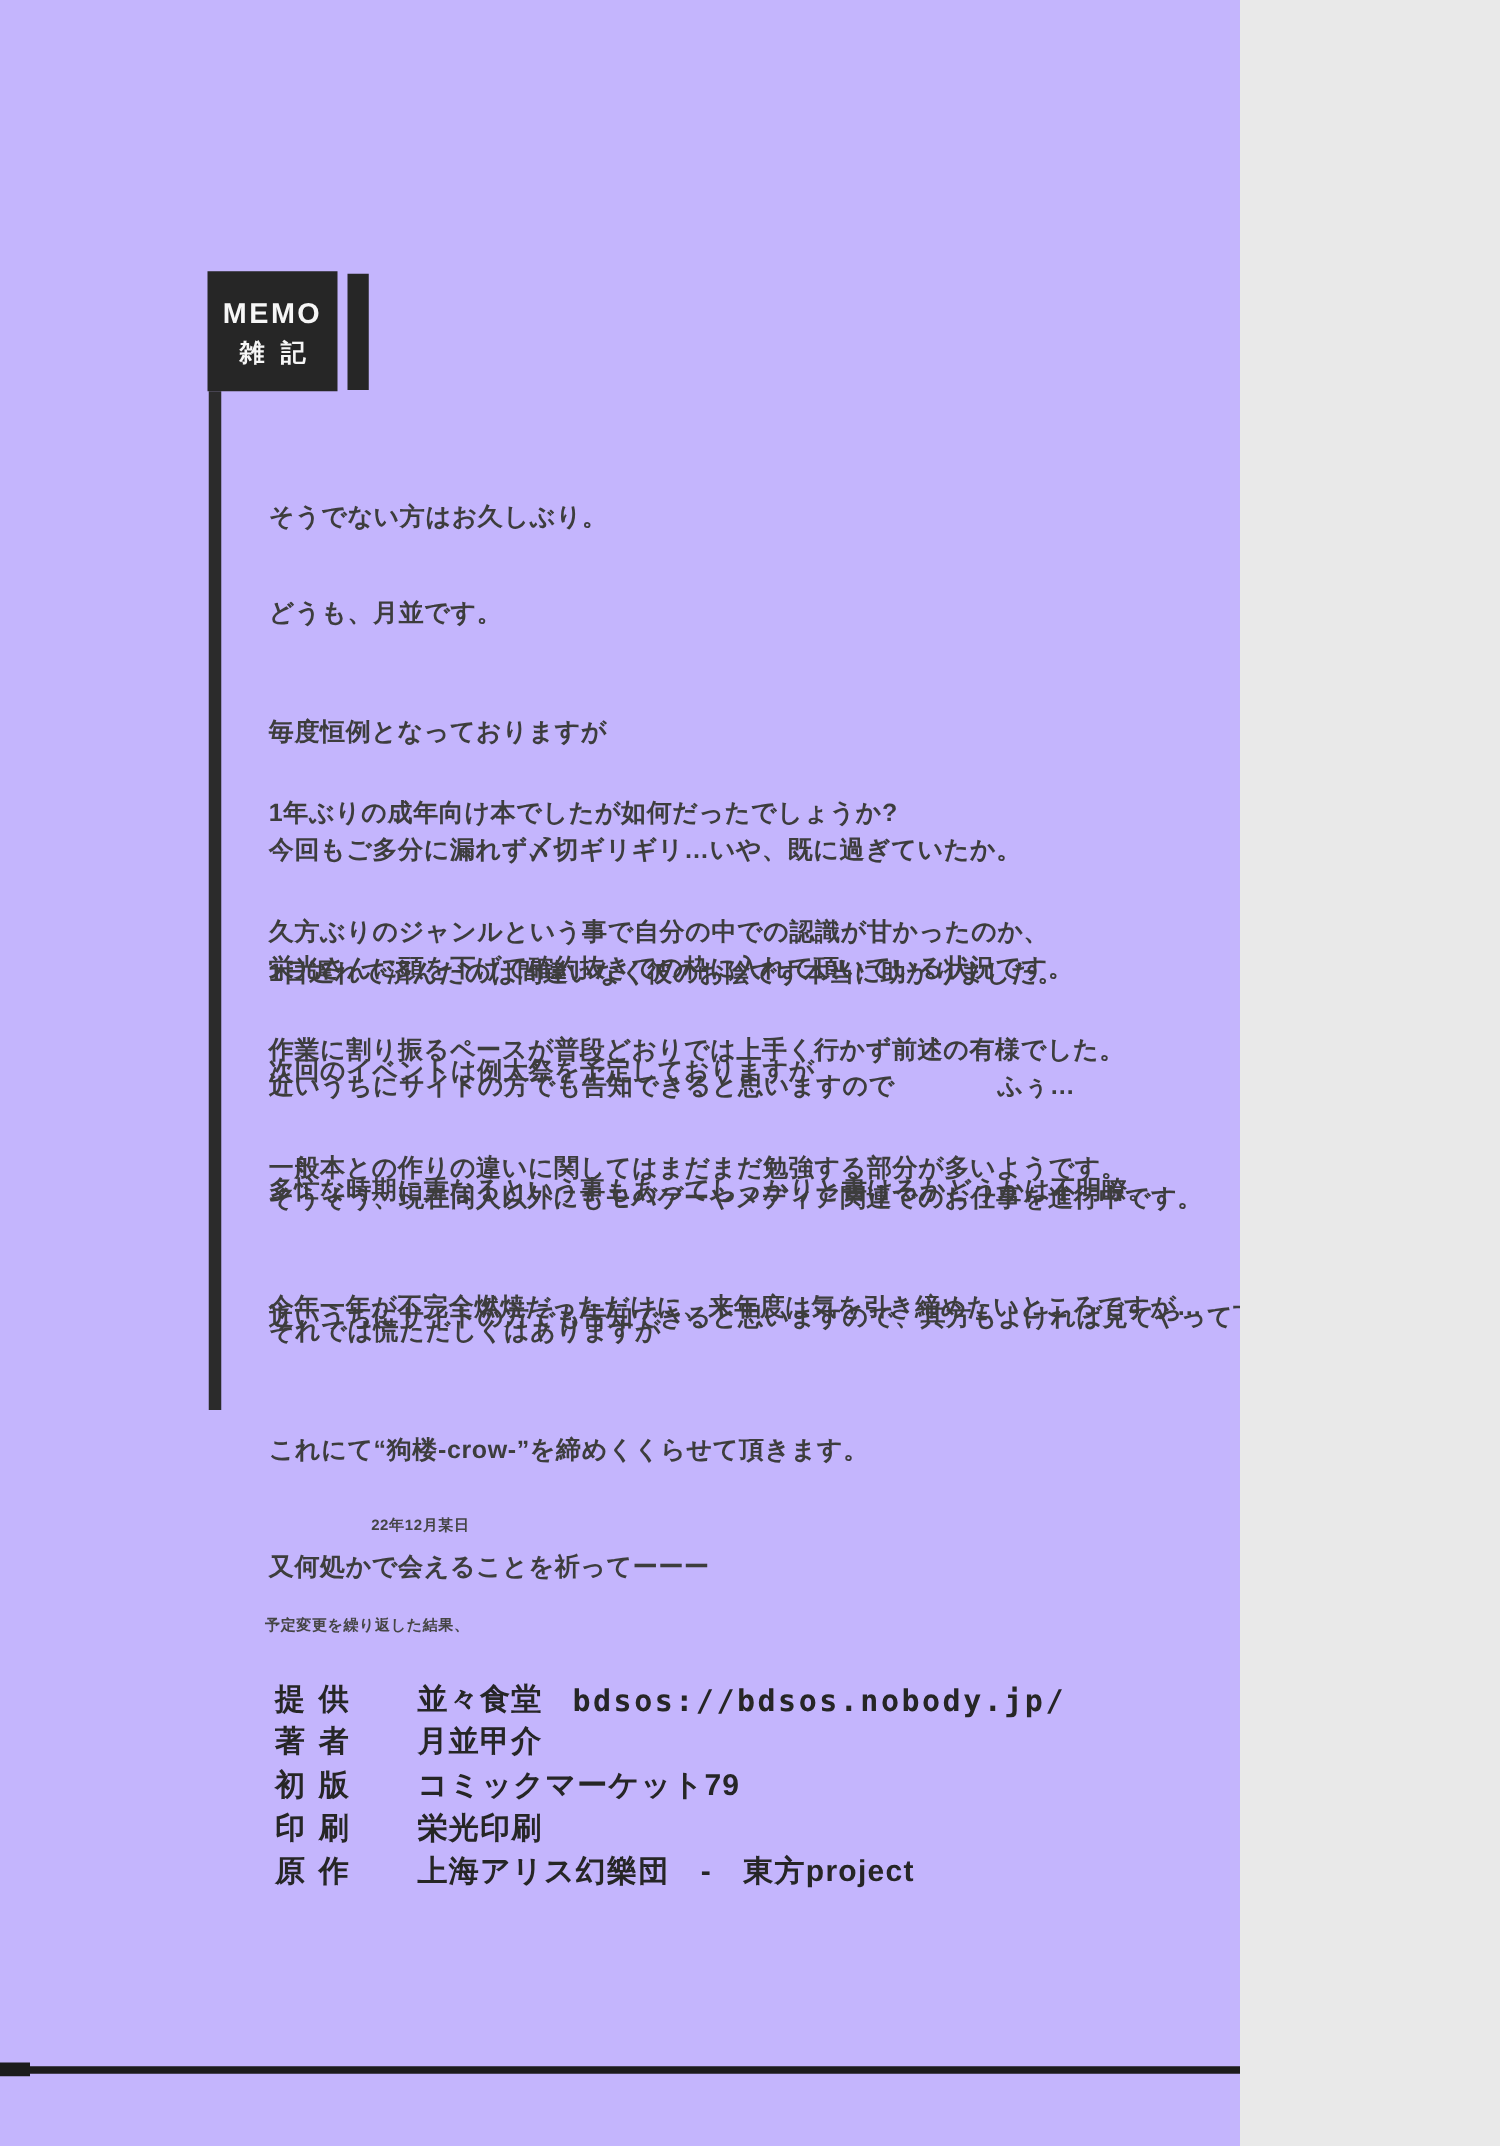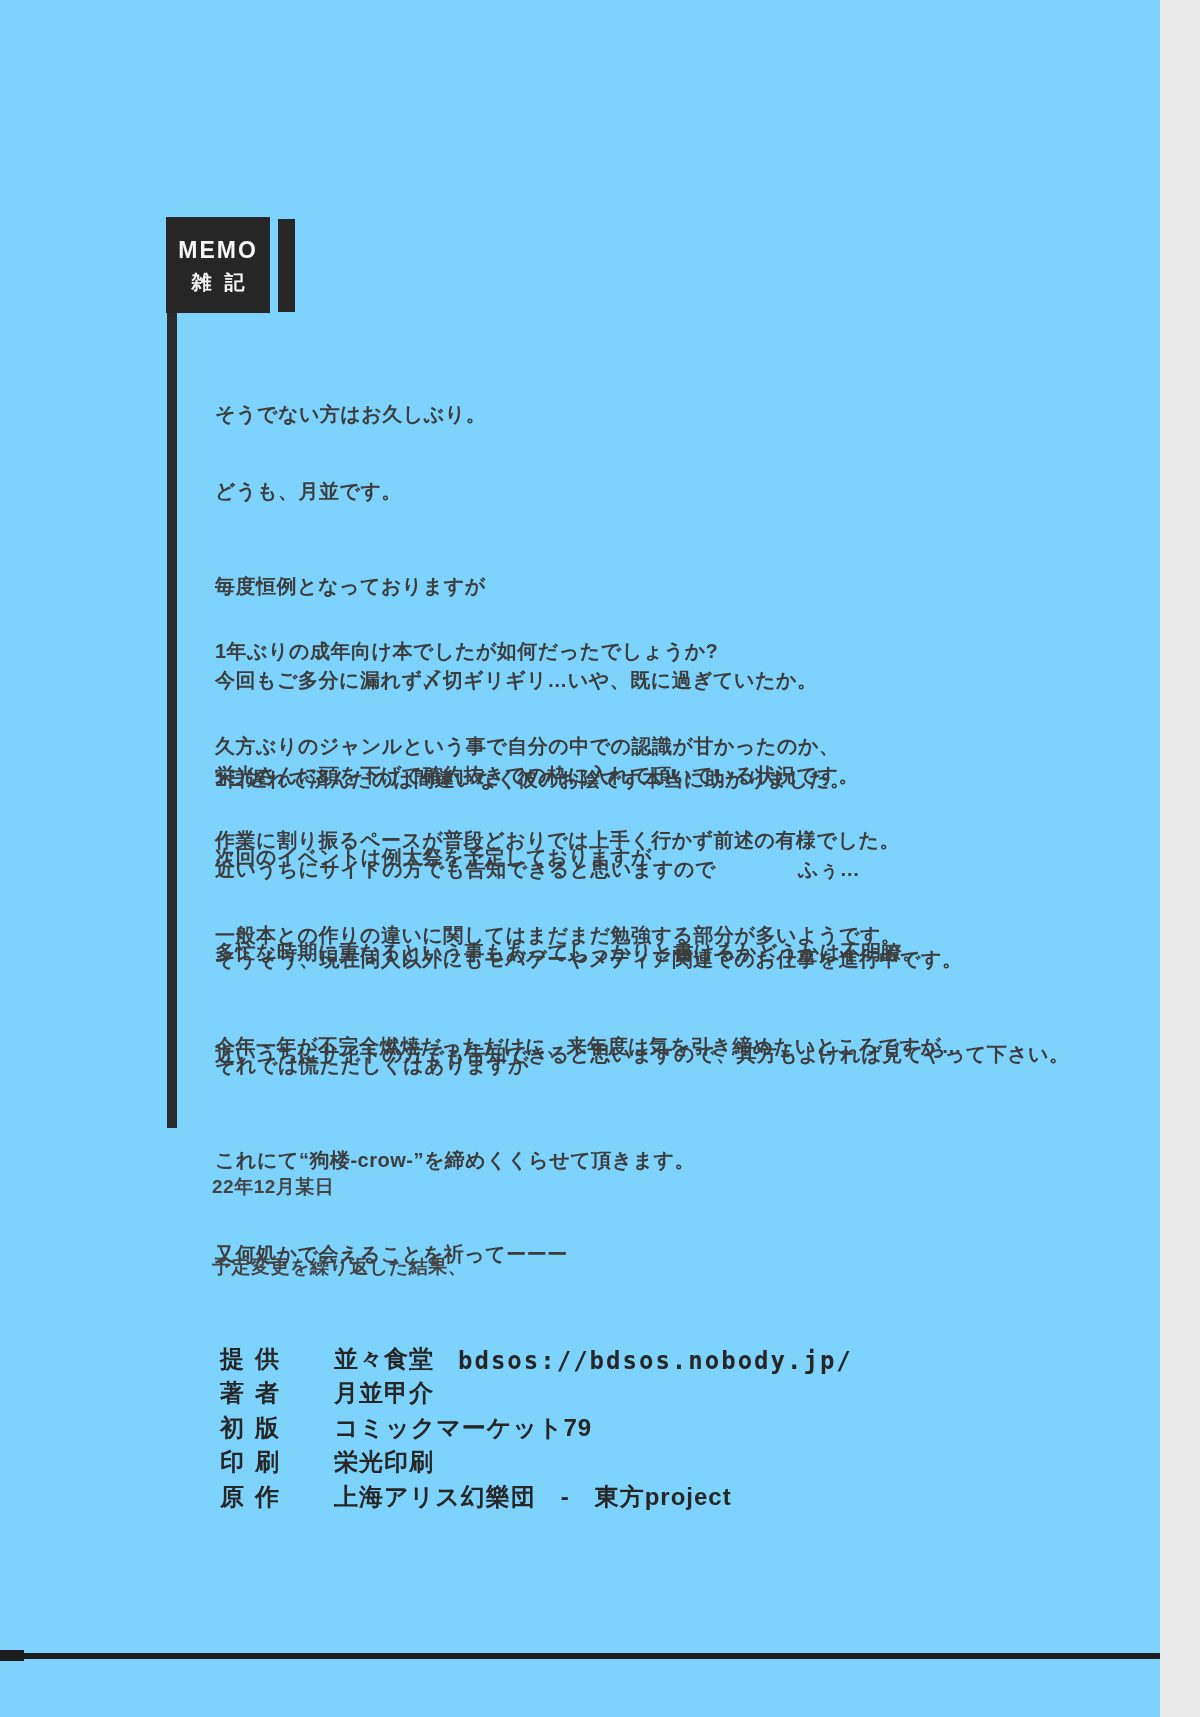--- a/index.html
+++ b/index.html
@@ -1,18 +1,18 @@
 <!DOCTYPE html>
 <html><head>
 <meta charset="utf-8">
 <style>
   html,body { margin:0; padding:0; background:#e9e9e9; }
   .page {
-    position:relative; width:1160px; height:1717px;
-    background:#7dd3fc; overflow:hidden;
+    position:relative; width:992px; height:1717px;
+    background:#c4b5fd; overflow:hidden;
     font-family:"Liberation Sans", sans-serif;
   }
   
   .memo-box {
     position:absolute; left:166px; top:217px; width:104px; height:96px;
     background:#262626; color:#f6f6f6;
   }
   .memo-title {
     margin-top:20px; text-align:center;
     font-size:23px; font-weight:700; letter-spacing:2px;
@@ -28,23 +28,23 @@
   .bottom-nub { position:absolute; left:0; top:1650px; width:24px; height:11px; background:#1c1c1c; }
   
   .para {
     position:absolute; left:215px;
     font-size:20px; line-height:31.5px; font-weight:600;
     color:#3d3d3d; white-space:pre; letter-spacing:0.5px;
   }
   #p1{top:336px} #p2{top:413px} #p3{top:573px} #p4{top:701px}
   #p5{top:779px} #p6{top:881px} #p7{top:987px}
   .note {
-    position:absolute; left:212px; top:1121px;
-    font-size:19px; line-height:26.5px; font-weight:600;
-    color:#454545; white-space:pre; letter-spacing:0.5px;
+    position:absolute; left:212px; top:1154px;
+    font-size:12px; line-height:26.5px; font-weight:600;
+    color:#454545; white-space:pre; letter-spacing:0.5px;text-align:right;
   }
   
   .credits { position:absolute; left:220px; top:1340px; }
   .credit-row {
     display:flex; align-items:flex-end; height:34.5px;
     font-size:24px; font-weight:700; color:#262626; white-space:pre;
   }
   .credit-label { width:94px; letter-spacing:11px; flex:none; }
   .credit-value { margin-left:20px; letter-spacing:1px;margin-top:20px; }
   .credit-url {

